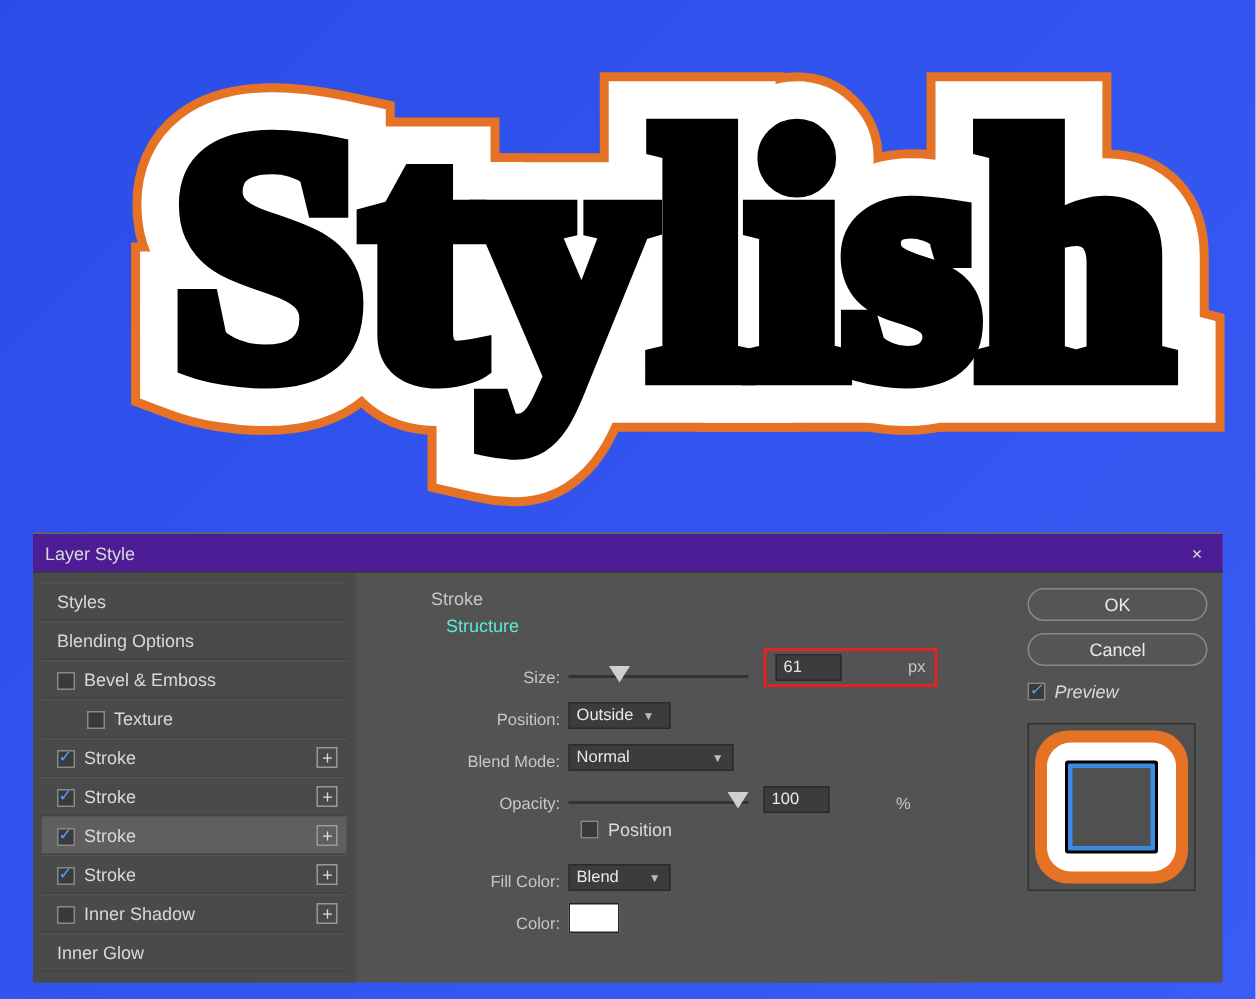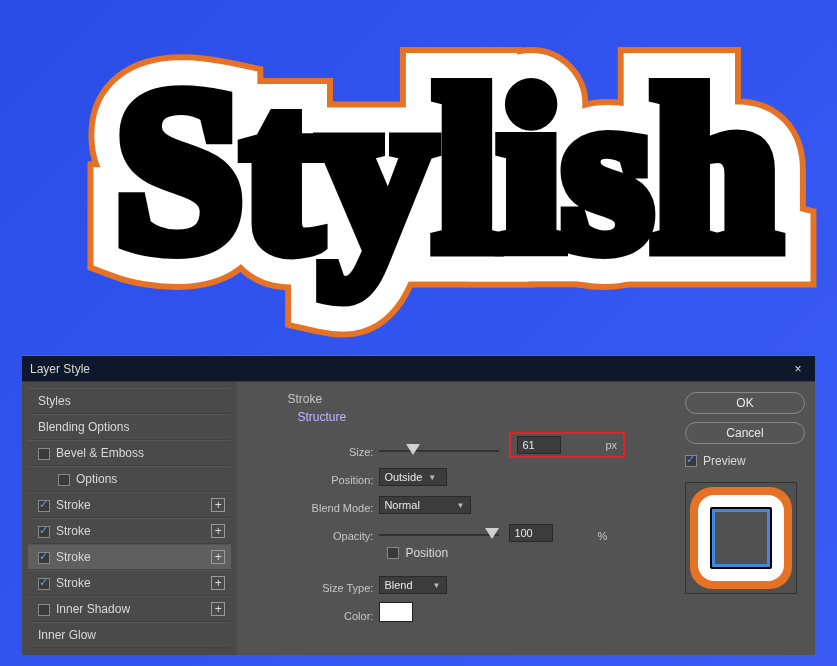--- a/index.html
+++ b/index.html
@@ -20,53 +20,53 @@
   .ring2 .t { -webkit-text-stroke: 68px #ffffff; color:#ffffff; }
   .ring3 .t { -webkit-text-stroke: 18px #000000; color:#000000; }
   .top .t  { } 
   .t { font-family: Georgia, serif; font-weight:bold; font-size:230px; line-height:1; }
   
   .dialog {
     position:absolute; left:22px; top:355px; right:22px; height:300px;
     background:#535353; color:#d9d9d9; font-size:12px;
     border-top:1px solid #6a6a6a;
   }
-  .titlebar { height:26px; background:#0f172a; display:flex; align-items:center; padding:0 8px; border-bottom:1px solid #3a3a3a;}
+  .titlebar { height:26px; background:#4c1d95; display:flex; align-items:center; padding:0 8px; border-bottom:1px solid #3a3a3a;}
   .closex { width:18px; text-align:center; color:#ddd; cursor:pointer;}
   .body { display:flex; height:calc(100% - 26px);gap:32px; }
   
   .sidebar { width:235px; background:#4a4a4a; padding:6px; overflow:auto; }
   .side-item { padding:5px 10px; position:relative; border-bottom:1px solid #424242; border-top:1px solid #555;}
   .side-item.sel { background:#5f5f5f;}
   .side-item .chk { display:inline-block; width:12px; height:12px; background:#3a3a3a; border:1px solid #888; margin-right:6px; vertical-align:middle; position:relative;}
   .side-item.checked .chk::after { content:"✓"; position:absolute; top:-3px; left:0; font-size:11px; color:#58a0ff;}
   .side-item.indent1 { padding-left:30px;}
   .side-item .plus { position:absolute; right:6px; top:5px; width:14px; height:14px; border:1px solid #999; color:#ddd; font-size:12px; line-height:12px; text-align:center;}
   
   .center { flex:1; padding:10px 18px; background:#535353; position:relative;}
   .group-title { color:#c7c7c7; margin-bottom:4px;}
-  .sub-title { margin-left:10px; margin-bottom:10px; color:#c4b5fd;}
+  .sub-title { margin-left:10px; margin-bottom:10px; color:#5eead4;}
   .row { display:flex; align-items:flex-end; height:24px; margin-bottom:4px;}
   .row label { width:92px; text-align:right; padding-right:6px; color:#c7c7c7; font-size:11px;}
   .slider-track { position:relative; width:120px; height:14px;}
   .slider-track::before { content:""; position:absolute; left:0; right:0; top:6px; height:2px; background:#333;}
   .slider-thumb { position:absolute; top:0; width:0; height:0; border-left:7px solid transparent; border-right:7px solid transparent; border-top:11px solid #d0d0d0;}
   .numbox { width:44px; height:18px; background:#3c3c3c; border:1px solid #2a2a2a; color:#e8e8e8; font-size:11px; padding:0 4px; text-align:left;}
   .unit { margin-left:4px; font-size:11px; color:#c7c7c7;padding-left:40px;}
   .highlight { border:2px solid #e02424; padding:2px 6px; display:inline-flex; align-items:center;}
   .sel-box { height:18px; background:#3c3c3c; border:1px solid #2a2a2a; color:#e8e8e8; font-size:11px; padding:0 6px 0 4px; display:inline-flex; align-items:center; gap:6px;}
   .sel-box .caret { font-size:8px; color:#bbb;}
   .chkline { display:flex; align-items:center; margin-left:100px; margin-top:2px;}
   .chkline .chk { width:12px; height:12px; background:#3a3a3a; border:1px solid #888; margin-right:6px;}
   .swatch { width:34px; height:20px; background:#fff; border:1px solid #222;}
   .gap { height:10px;}
   
   .right { width:140px; padding:10px 10px; display:flex; flex-direction:column; align-items:flex-start; gap:8px;}
   .pill { width:120px; height:22px; border:1px solid #888; border-radius:12px; background:#555; color:#e8e8e8; font-size:12px; display:flex; align-items:center; justify-content:center; cursor:pointer;}
-  .prev-row { display:flex; align-items:center; gap:6px; margin-top:2px;}
+  .prev-row { display:flex; align-items:center; gap:6px; margin-top:2px;font-style:italic;}
   .prev-row .chk { width:12px; height:12px; background:#3a3a3a; border:1px solid #888; position:relative;}
   .prev-row .chk::after { content:"✓"; position:absolute; top:-3px; left:0; font-size:11px; color:#58a0ff;}
   .preview-thumb { margin-top:6px; width:112px; height:112px; background:#505050; border:1px solid #333; position:relative;}
   .pv-orange { position:absolute; inset:4px; border-radius:22px; background:#e57225;}
   .pv-white  { position:absolute; inset:12px; border-radius:16px; background:#fff;}
   .pv-black  { position:absolute; inset:24px; border-radius:2px; background:#000;}
   .pv-blue   { position:absolute; inset:26px; border-radius:1px; background:#3b8ae3;}
   .pv-grey   { position:absolute; inset:29px; background:#505050;}
 </style>
 </head>
@@ -96,21 +96,21 @@
   <div class="body">
 
     <div class="sidebar">
       <div class="side-item"><span>Styles</span></div>
       <div class="side-item"><span>Blending Options</span></div>
 
       <div class="side-item">
         <span class="chk"></span><span>Bevel &amp; Emboss</span>
       </div>
       <div class="side-item indent1">
-        <span class="chk"></span><span>Options</span>
+        <span class="chk"></span><span>Texture</span>
       </div>
       <div class="side-item checked">
         <span class="chk"></span><span>Stroke</span>
         <span class="plus">+</span>
       </div>
       <div class="side-item checked">
         <span class="chk"></span><span>Stroke</span>
         <span class="plus">+</span>
       </div>
       <div class="side-item checked sel">
@@ -149,21 +149,21 @@
       <div class="row">
         <label>Position:</label>
         <span class="sel-box" style="width:68px;">
           <span>Outside</span>
             <span class="caret">▼</span>
         </span>
       </div>
 
       <div class="row">
         <label>Blend Mode:</label>
-        <span class="sel-box" style="width:92px;">
+        <span class="sel-box" style="width:110px;">
           <span>Normal</span>
             <span style="flex:1"></span>
             <span class="caret">▼</span>
         </span>
       </div>
 
       <div class="row">
         <label>Opacity:</label>
         <div class="slider-track">
           <span class="slider-thumb" style="left:calc(100% - 14px);"></span>
@@ -174,21 +174,21 @@
       </div>
 
       <div class="chkline">
         <span class="chk"></span>
         <span>Position</span>
       </div>
 
       <div class="gap"></div>
 
       <div class="row">
-        <label>Size Type:</label>
+        <label>Fill Color:</label>
         <span class="sel-box" style="width:68px;">
           <span>Blend</span>
             <span style="flex:1"></span>
             <span class="caret">▼</span>
         </span>
       </div>
 
       <div class="row">
         <label>Color:</label>
         <span class="swatch"></span>

